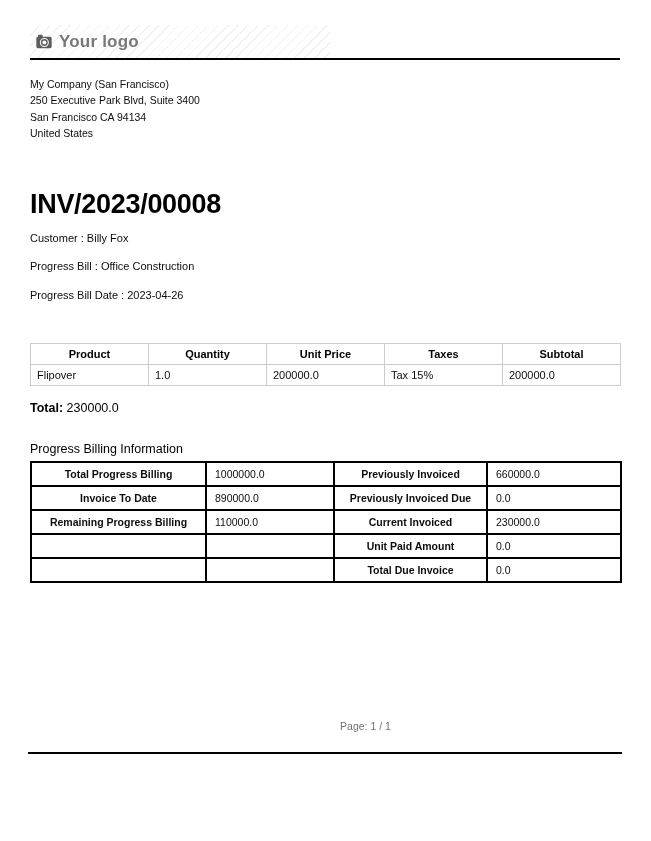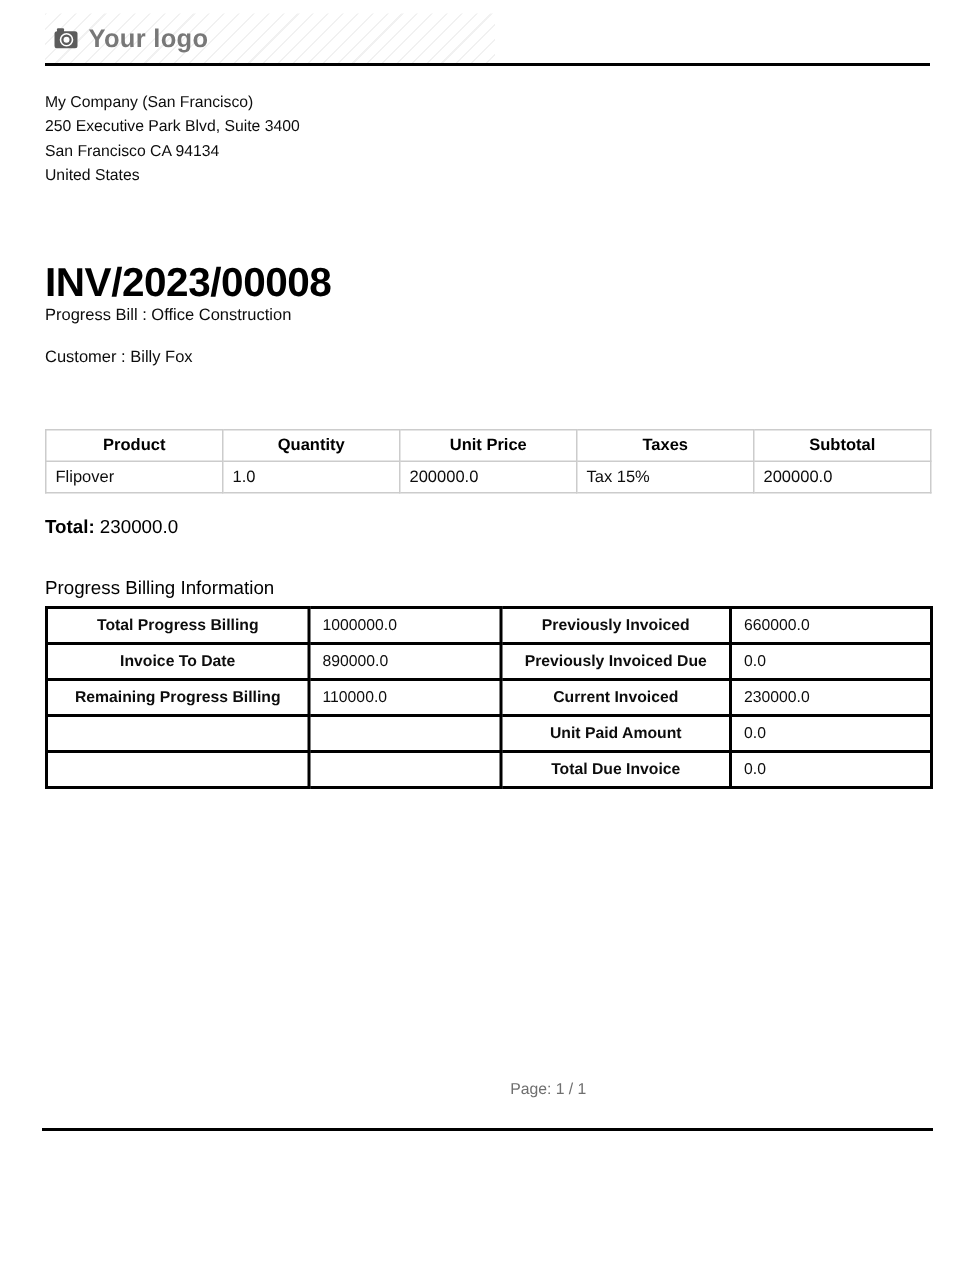--- a/index.html
+++ b/index.html
@@ -5,21 +5,21 @@
   * { margin: 0; padding: 0; box-sizing: border-box; }
   html, body { background: #ffffff; }
   body { font-family: "Liberation Sans", sans-serif; color: #0d0d0d; }
   .page {
     position: relative;
     width: 651px;
     height: 841px;
     background: #ffffff;
     overflow: hidden;
   }
-  .content { position: absolute; left: 30px; top: 0; width: 590px; }
+  .content { position: absolute; left: 30px; top: 16px; width: 590px; }
 
   
   .logo-row {
     margin-top: 9px;
     height: 33px;
     display: flex;
     align-items: center;
     gap: 7px;
     width: 300px;
     background: repeating-linear-gradient(
@@ -135,22 +135,23 @@
     <hr class="header-rule">
 
     <div class="address">
       <div>My Company (San Francisco)</div>
       <div>250 Executive Park Blvd, Suite 3400</div>
       <div>San Francisco CA 94134</div>
       <div>United States</div>
     </div>
 
     <div class="doc-title">INV/2023/00008</div>
+    <div class="info-line first">Customer : Billy Fox</div>
     <div class="info-line">Progress Bill : Office Construction</div>
-    <div class="info-line first">Customer : Billy Fox</div>
+    <div class="info-line">Progress Bill Date : 2023-04-26</div>
 
     <table class="items">
       <colgroup>
         <col style="width:118px">
           <col style="width:118px">
           <col style="width:118px">
           <col style="width:118px">
           <col style="width:118px">
       </colgroup>
       <thead>

